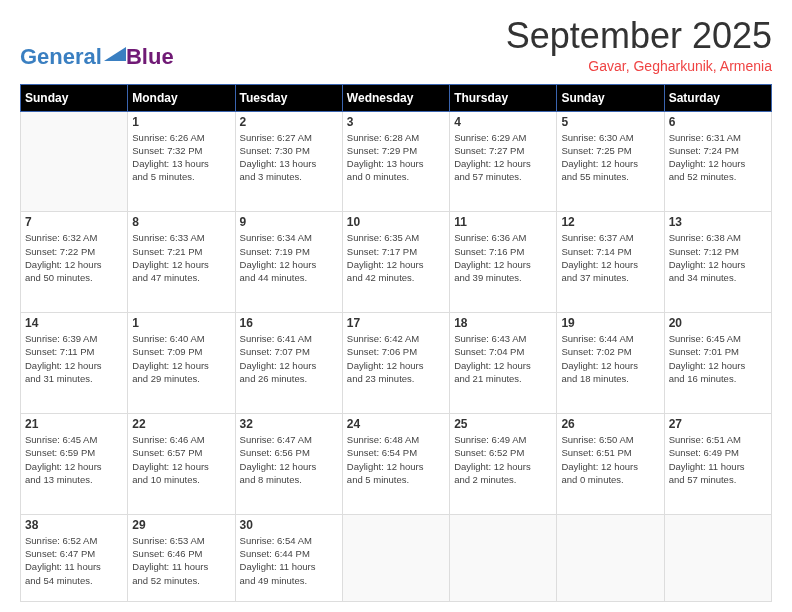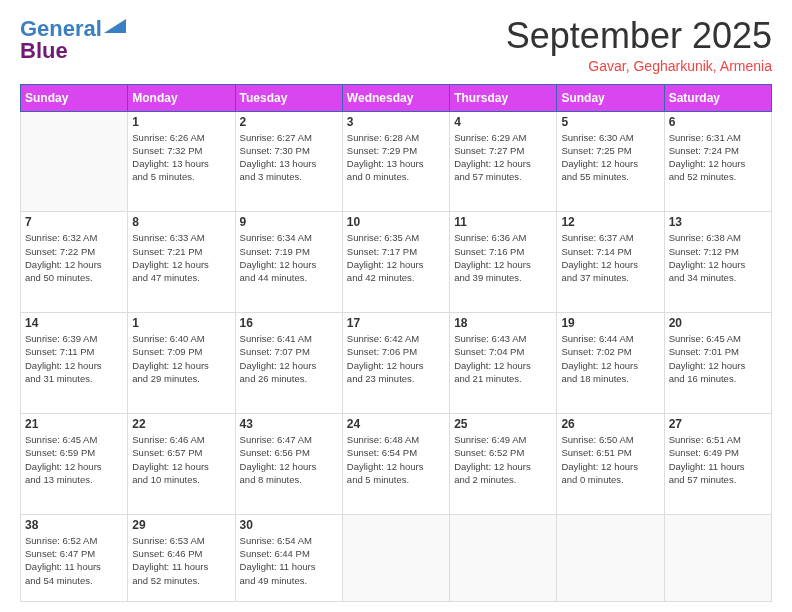--- a/index.html
+++ b/index.html
@@ -18,22 +18,22 @@
       flex-direction: column;
     }
     .header {
       display: flex;
       justify-content: space-between;
       align-items: flex-start;
       margin-bottom: 10px;
     }
     .logo {
       display: flex;
-      flex-direction: column;
-      align-items: flex-start;
+      align-items: flex-end;
+      margin-top: 28px;
     }
     .title-section {
       text-align: right;
     }
     .month-title {
       font-size: 36px;
       font-weight: 300;
       color: #333;
       line-height: 1.1;
       margin-left: 20px;
@@ -45,21 +45,21 @@
     }
     .calendar {
       flex: 1;
       border: 1px solid #ccc;
       border-collapse: collapse;
       width: 100%;
       table-layout: fixed;
       font-size: 10px;
     }
     .calendar th {
-      background-color: #d946ef;
+      background-color: #000000;
       color: white;
       padding: 6px 4px;
       text-align: left;
       font-size: 12px;
       font-weight: bold;
       border: 1px solid #3a64b0;
     }
     .calendar td {
       border: 1px solid #ddd;
       padding: 3px 4px;
@@ -210,21 +210,21 @@
         <tr>
           <td>
             <span class="day-number">21</span>
             <div class="day-info">Sunrise: 6:45 AM<br>Sunset: 6:59 PM<br>Daylight: 12 hours<br>and 13 minutes.</div>
           </td>
           <td>
             <span class="day-number">22</span>
             <div class="day-info">Sunrise: 6:46 AM<br>Sunset: 6:57 PM<br>Daylight: 12 hours<br>and 10 minutes.</div>
           </td>
           <td>
-            <span class="day-number">43</span>
+            <span class="day-number">32</span>
             <div class="day-info">Sunrise: 6:47 AM<br>Sunset: 6:56 PM<br>Daylight: 12 hours<br>and 8 minutes.</div>
           </td>
           <td>
             <span class="day-number">24</span>
             <div class="day-info">Sunrise: 6:48 AM<br>Sunset: 6:54 PM<br>Daylight: 12 hours<br>and 5 minutes.</div>
           </td>
           <td>
             <span class="day-number">25</span>
             <div class="day-info">Sunrise: 6:49 AM<br>Sunset: 6:52 PM<br>Daylight: 12 hours<br>and 2 minutes.</div>
           </td>

